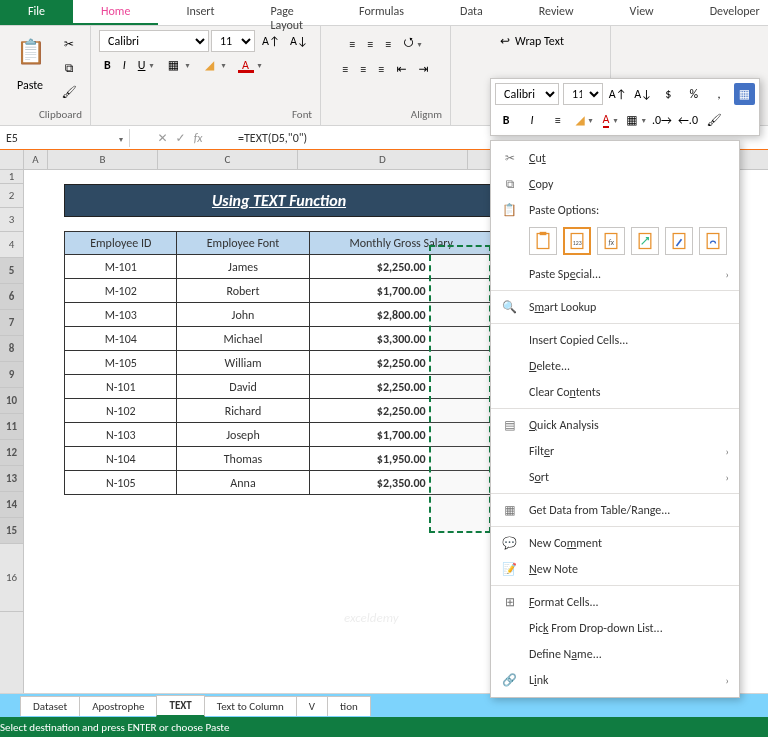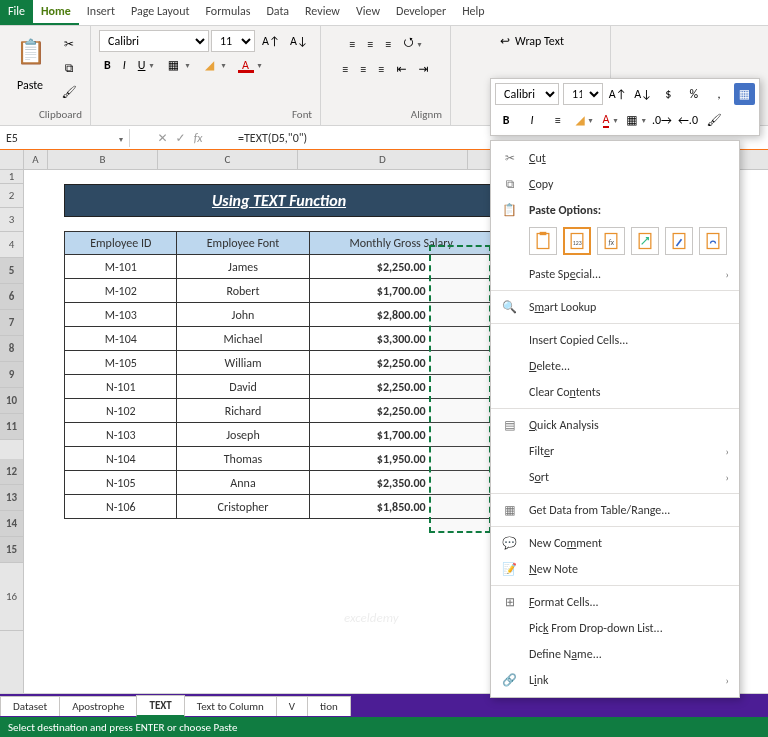--- a/index.html
+++ b/index.html
@@ -1,22 +1,22 @@
 <!DOCTYPE html>
 <html><head>
 <meta charset="utf-8">
 <style>
 * { box-sizing: border-box; margin: 0; padding: 0; font-family: "Segoe UI", Calibri, sans-serif; }
 body { width: 768px; height: 737px; background: #fff; font-size: 12px; color: #333; overflow: hidden; position: relative; }
 
 
 .tabs { display: flex; background: #fff; border-bottom: 1px solid #d4d4d4; height: 26px; }
-.tab { padding: 4px 8px; font-size: 12px; cursor: pointer; color: #444; }
+.tab { padding: 4px 28px; font-size: 12px; cursor: pointer; color: #444; }
 .tab.file { background: #107c41; color: #fff; }
-.tab.active { color: #4d7c0f; font-weight: 700; border-bottom: 2px solid #107c41; }
+.tab.active { color: #ec4899; font-weight: 400; border-bottom: 2px solid #107c41; }
 
 
 .ribbon { display: flex; background: #f3f2f1; border-bottom: 1px solid #d4d4d4; height: 100px; }
 .group { display: flex; flex-direction: column; border-right: 1px solid #d4d4d4; padding: 4px 8px 2px; }
 .group-body { flex: 1; display: flex; gap: 4px; align-items: center; }
 .group-label { text-align: right; font-size: 11px; color: #666; padding: 2px 0; }
 .btn { border: 1px solid transparent; background: transparent; padding: 2px 4px; cursor: pointer; font-size: 12px; display: inline-flex; align-items: center; gap: 2px; border-radius: 2px; }
 .icon { display: inline-block; width: 16px; height: 16px; text-align: center; line-height: 16px; font-size: 12px; }
 .font-select { border: 1px solid #c8c6c4; background: #fff; padding: 2px 4px; font-size: 12px; height: 22px; }
 .paste-big { display: flex; flex-direction: column; align-items: center; width: 44px; height: 66px; justify-content: center; }
@@ -45,26 +45,26 @@
 
 .table-wrap { position: absolute; left: 40px; top: 14px; width: 430px; }
 .title-bar { background: #2f4a63; color: #fff; text-align: center; font-weight: 700; font-size: 16px; padding: 6px 0; border: 1px solid #222; font-style: italic; text-decoration: underline; }
 .gap { height: 14px; }
 table.data { border-collapse: collapse; width: 100%; }
 table.data th { background: #bdd7ee; border: 1px solid #333; padding: 4px 2px; font-size: 12px; font-weight: 400; }
 table.data td { border: 1px solid #333; padding: 4px 2px; font-size: 12px; text-align: center; height: 24px; }
 .sel-col { position: absolute; left: 405px; top: 75px; width: 62px; height: 288px; border: 2px dashed #107c41; background: rgba(200,200,200,0.1); }
 
 
-.sheet-tabs { display: flex; align-items: center; height: 24px; background: #4c1d95; border-top: 1px solid #d4d4d4; gap: 0; }
+.sheet-tabs { display: flex; align-items: center; height: 24px; background: #7dd3fc; border-top: 1px solid #d4d4d4; padding-left: 20px; gap: 0; }
 .stab { border: 1px solid #c8c6c4; border-bottom: none; padding: 3px 12px; font-size: 11px; background: #fff; margin-right: -1px; cursor: pointer; }
 .stab.active { background: #fff; border-bottom: 2px solid #107c41; font-weight: 600; }
 
 
-.status { height: 20px; background: #107c41; color: #fff; font-size: 11px; display: flex; align-items: center; padding: 0 8px; }
+.status { height: 20px; background: #107c41; color: #fff; font-size: 11px; display: flex; align-items: center; padding: 0 0; }
 
 
 .ctx { position: absolute; left: 490px; top: 140px; width: 250px; background: #fff; border: 1px solid #c8c6c4; box-shadow: 2px 2px 8px rgba(0,0,0,0.25); padding: 4px 0; z-index: 100; }
 .ctx-item { display: flex; align-items: center; padding: 5px 10px; font-size: 12px; cursor: pointer; gap: 10px; }
 .ctx-item .icon { width: 18px; color: #767676; flex-shrink: 0; }
 .ctx-item .label { flex: 1; }
 .ctx-item .label u { text-decoration: underline; }
 .ctx-item .arrow { color: #767676; font-size: 10px; }
 .ctx-sep { border-top: 1px solid #e1dfdd; margin: 3px 0; }
 .paste-opts { display: flex; gap: 6px; padding: 4px 10px 6px 38px; }
@@ -204,21 +204,21 @@
         <div class="rowhead" style="height: 24px;">2</div>
         <div class="rowhead" style="height: 24px;">3</div>
         <div class="rowhead" style="height: 26px;">4</div>
         <div class="rowhead sel" style="height: 26px;">5</div>
         <div class="rowhead sel" style="height: 26px;">6</div>
         <div class="rowhead sel" style="height: 26px;">7</div>
         <div class="rowhead sel" style="height: 26px;">8</div>
         <div class="rowhead sel" style="height: 26px;">9</div>
         <div class="rowhead sel" style="height: 26px;">10</div>
         <div class="rowhead sel" style="height: 26px;">11</div>
-        <div class="rowhead sel" style="height: 26px; margin-top: 19px;">12</div>
+        <div class="rowhead sel" style="height: 26px;">12</div>
         <div class="rowhead sel" style="height: 26px;">13</div>
         <div class="rowhead sel" style="height: 26px;">14</div>
         <div class="rowhead sel" style="height: 26px;">15</div>
         <div class="rowhead" style="height: 68px;">16</div>
       </div>
   </div>
   <div class="grid">
     <div class="colheads" id="colheads">
         <div class="colhead" style="width: 24px;">A</div>
         <div class="colhead" style="width: 110px;">B</div>
@@ -282,25 +282,20 @@
               </tr>
               <tr>
                 <td>N-104</td>
                 <td>Thomas</td>
                 <td style="font-weight: 600;">$1,950.00</td>
               </tr>
               <tr>
                 <td>N-105</td>
                 <td>Anna</td>
                 <td style="font-weight: 600;">$2,350.00</td>
-              </tr>
-              <tr>
-                <td>N-106</td>
-                <td>Cristopher</td>
-                <td style="font-weight: 600;">$1,850.00</td>
               </tr>
             </tbody>
         </table>
       </div>
       <div class="sel-col"></div>
     </div>
   </div>
 </div>
 
 <div class="sheet-tabs" id="sheettabs">
@@ -350,21 +345,21 @@
   <div class="ctx-item">
       <span class="icon">✂</span>
       <span class="label"><u>C</u>u<u>t</u></span>
     </div>
   <div class="ctx-item">
       <span class="icon">⧉</span>
       <span class="label"><u>C</u>opy</span>
     </div>
   <div class="ctx-item">
       <span class="icon">📋</span>
-      <span class="label" style="font-weight:700">Paste Options:</span>
+      <span class="label" style="font-weight:400">Paste Options:</span>
     </div>
   <div class="paste-opts">
     <div class="paste-opt">
         <svg viewBox="0 0 24 24">
           <rect x="5" y="3" width="14" height="18" fill="none" stroke="#e8912d" stroke-width="1.5"></rect>
           <rect x="8" y="1" width="8" height="4" fill="#e8912d"></rect>
         </svg>
       </div>
     <div class="paste-opt sel">
         <svg viewBox="0 0 24 24">

